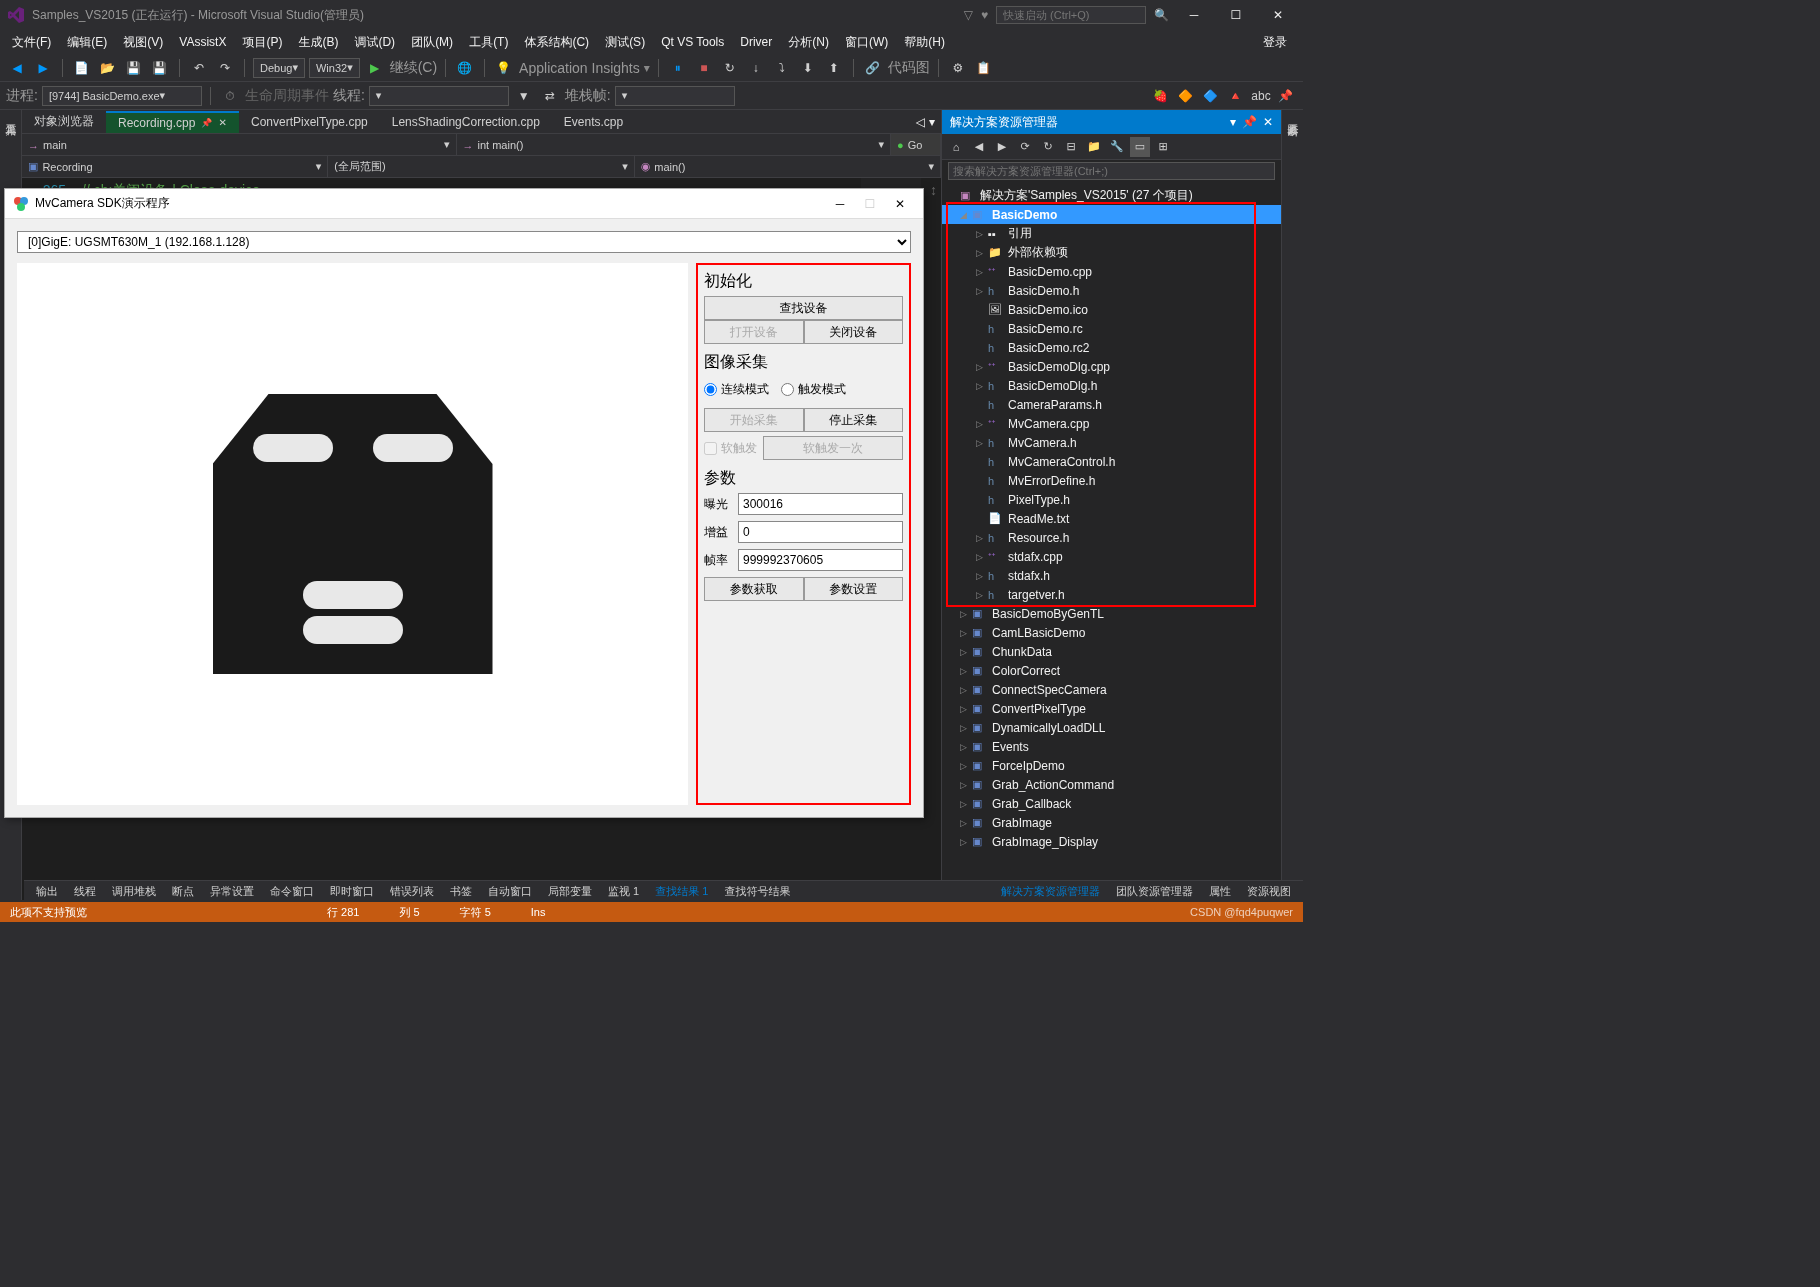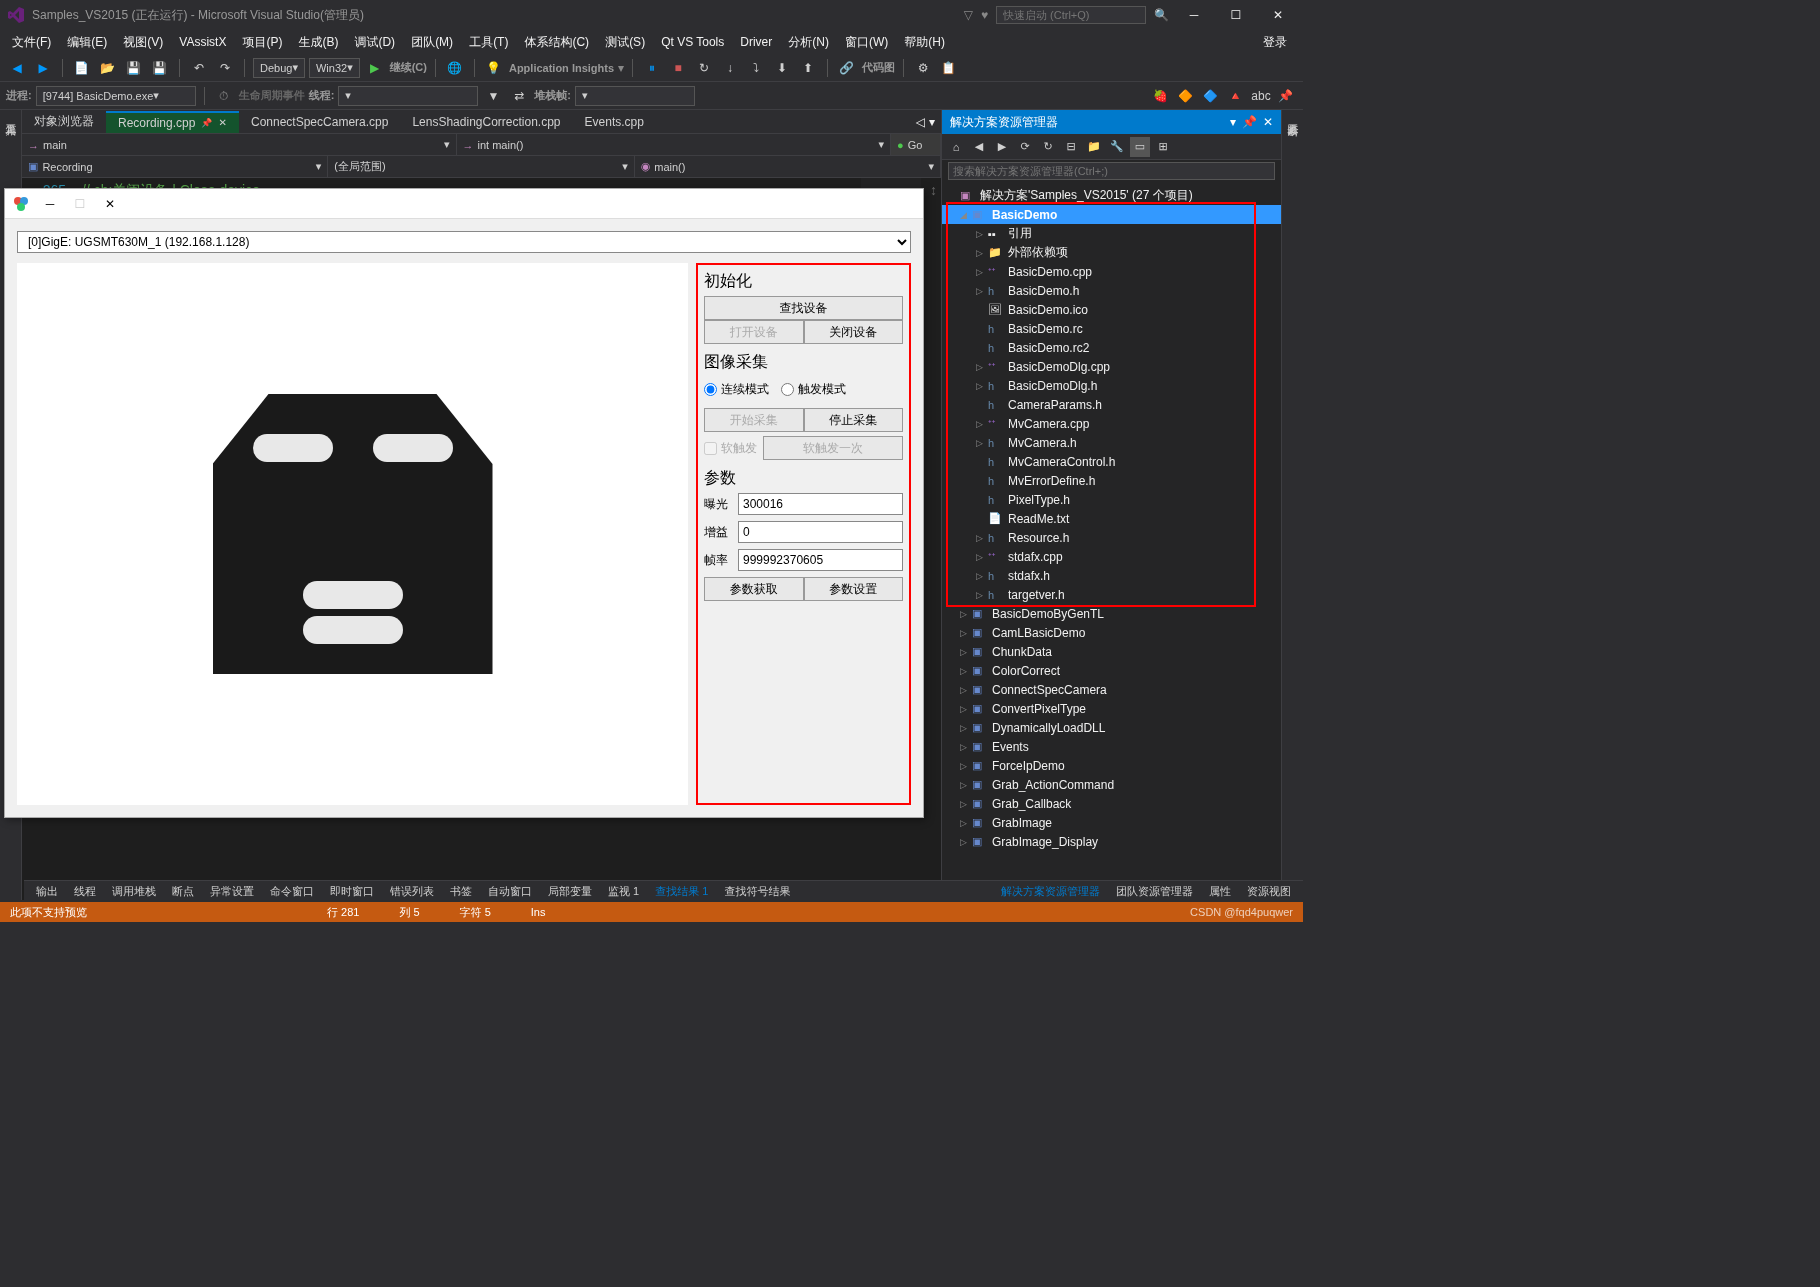--- a/index.html
+++ b/index.html
@@ -16,21 +16,21 @@
 
 .menubar { height: 24px; background: #2d2d30; display: flex; align-items: center; padding: 0 4px; }
 .menubar .menu-item { padding: 2px 8px; color: #f1f1f1; font-size: 12px; cursor: pointer; }
 .menubar .login { margin-left: auto; padding-right: 12px; }
 
 
 .toolbar { height: 28px; background: #2d2d30; display: flex; align-items: center; padding: 0 6px; gap: 4px; border-bottom: 1px solid #3e3e42; }
 .toolbar .btn { width: 22px; height: 22px; display: flex; align-items: center; justify-content: center; color: #d0d0d0; }
 .toolbar .dropdown { background: #333337; border: 1px solid #555; padding: 1px 6px; font-size: 11px; color: #d0d0d0; height: 20px; display: flex; align-items: center; }
 .toolbar .sep { width: 1px; height: 18px; background: #555; margin: 0 4px; }
-.toolbar .label { color: #999; font-size: 11px; font-weight: bold; }
+.toolbar .label { color: #999; font-size: 14px; }
 
 
 .main-area { display: flex; height: calc(100% - 132px); position: relative; }
 .left-tab { writing-mode: vertical-rl; background: #2d2d30; padding: 6px 3px; font-size: 11px; color: #d0d0d0; border-right: 1px solid #3e3e42; }
 .right-tab { writing-mode: vertical-rl; background: #2d2d30; padding: 6px 3px; font-size: 11px; color: #d0d0d0; border-left: 1px solid #3e3e42; }
 
 .editor-region { flex: 1; display: flex; flex-direction: column; background: #1e1e1e; position: relative; }
 
 
 .editor-tabs { height: 24px; background: #2d2d30; display: flex; align-items: center; border-bottom: 1px solid #3e3e42; }
@@ -227,21 +227,21 @@
     <div class="editor-tabs">
       <div class="editor-tab">
           <span>对象浏览器</span>
         </div>
       <div class="editor-tab active">
           <span>Recording.cpp</span>
           <span style="font-size:9px">📌</span>
           <span style="font-size:10px">✕</span>
         </div>
       <div class="editor-tab">
-          <span>ConnectSpecCamera.cpp</span>
+          <span>ConvertPixelType.cpp</span>
         </div>
       <div class="editor-tab">
           <span>LensShadingCorrection.cpp</span>
         </div>
       <div class="editor-tab">
           <span>Events.cpp</span>
         </div>
       <div class="tab-tool">
         <span>◁</span>
         <span>▾</span>
@@ -506,20 +506,21 @@
   <div class="right-tab">诊断工具</div>
 </div>
 
 <div class="dialog">
   <div class="dlg-title">
     <svg class="dlg-icon" viewBox="0 0 16 16">
         <circle cx="5" cy="5" r="4" fill="#e74c3c"></circle>
         <circle cx="11" cy="5" r="4" fill="#3498db"></circle>
         <circle cx="8" cy="11" r="4" fill="#2ecc71"></circle>
       </svg>
+    <span class="dlg-txt">MvCamera SDK演示程序</span>
     <div class="dlg-btn">─</div>
     <div class="dlg-btn" style="color:#ccc">☐</div>
     <div class="dlg-btn">✕</div>
   </div>
   <div class="dlg-body">
     <select class="dlg-combo"><option>[0]GigE:   UGSMT630M_1  (192.168.1.128)</option></select>
     <div class="dlg-content">
       <div class="preview">
         <div class="preview-shape">
           <div class="slot s1"></div>

